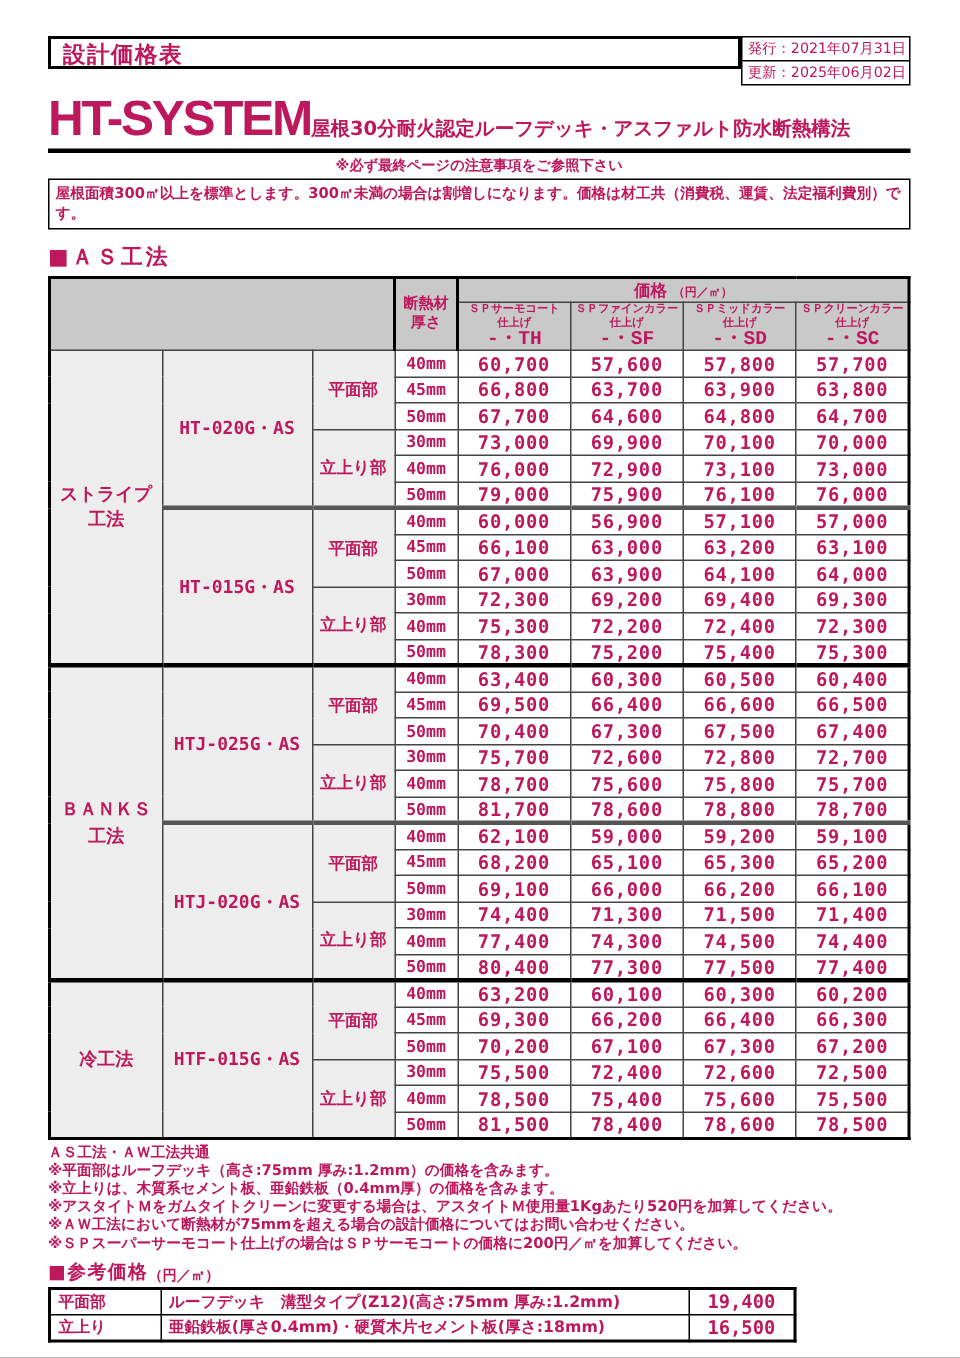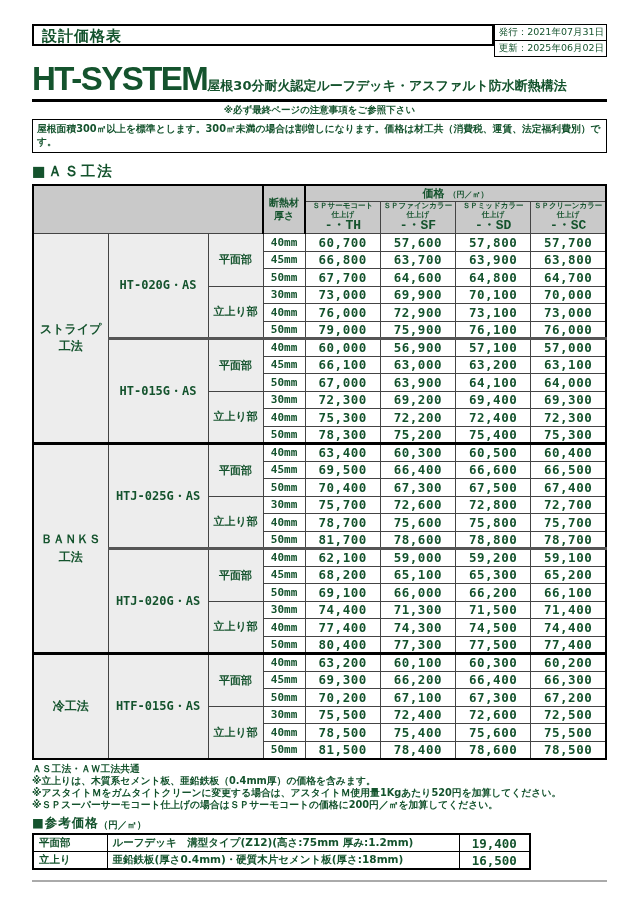--- a/index.html
+++ b/index.html
@@ -1,18 +1,18 @@
 <!DOCTYPE html>
 <html><head>
 <meta charset="utf-8">
 <style>
   * { margin:0; padding:0; box-sizing:border-box; }
   html,body { background:#888; }
   .page {
-    width:640px; height:905px; background:#fff; color:#14532d;
+    width:640px; height:905px; background:#fff; color:#be185d;
     font-family:"DejaVu Sans", sans-serif;
     padding:24px 33px 0 32px; overflow:hidden; position:relative;
     margin:0 auto;
   }
   
   .top-row { display:flex; justify-content:space-between; align-items:flex-start; }
   .title-box { border:2px solid #000; width:470px; height:22px; padding:1px 8px 0; font-size:15px; font-weight:bold; letter-spacing:1px; }
   .dates-box { border:1px solid #000; font-size:9.5px; font-weight:normal; min-width:100px; }
   .date-row { padding:1px 4px; white-space:nowrap; }
   .date-row + .date-row { border-top:1px solid #000; }
@@ -360,22 +360,24 @@
           <td class="c-price">78,400</td>
           <td class="c-price">78,600</td>
           <td class="c-price">78,500</td>
         </tr>
       </tbody>
   </table>
 
   <div class="notes">
     <div>ＡＳ工法・ＡＷ工法共通</div>
     <div>
+        <div>※平面部はルーフデッキ（高さ:75mm 厚み:1.2mm）の価格を含みます。</div>
         <div>※立上りは、木質系セメント板、亜鉛鉄板（0.4mm厚）の価格を含みます。</div>
         <div>※アスタイトＭをガムタイトクリーンに変更する場合は、アスタイトＭ使用量1Kgあたり520円を加算してください。</div>
+        <div>※ＡＷ工法において断熱材が75mmを超える場合の設計価格についてはお問い合わせください。</div>
         <div>※ＳＰスーパーサーモコート仕上げの場合はＳＰサーモコートの価格に200円／㎡を加算してください。</div>
       </div>
   </div>
 
   <div class="ref-head">
     <span class="ref-title">■参考価格</span>
     <span class="ref-unit">（円／㎡）</span>
   </div>
   <table class="ref">
     <tbody>

